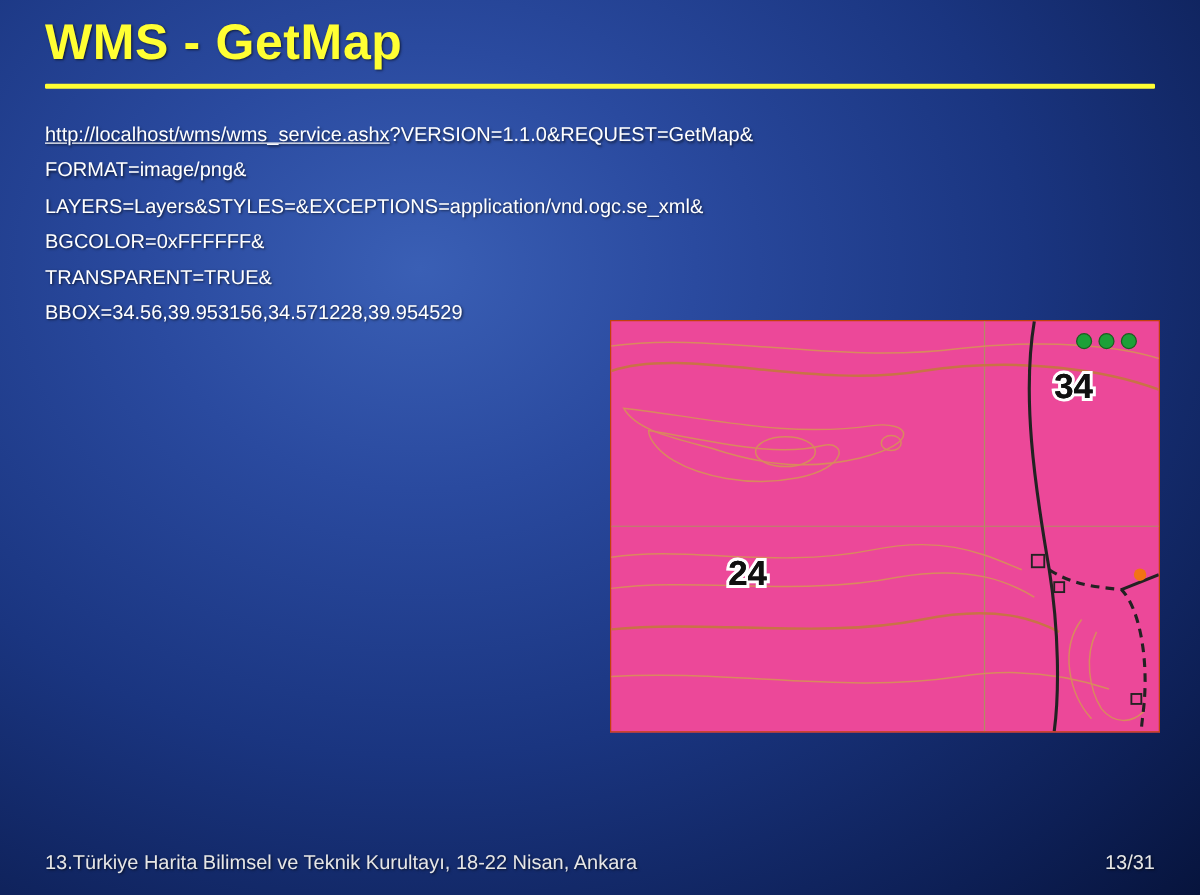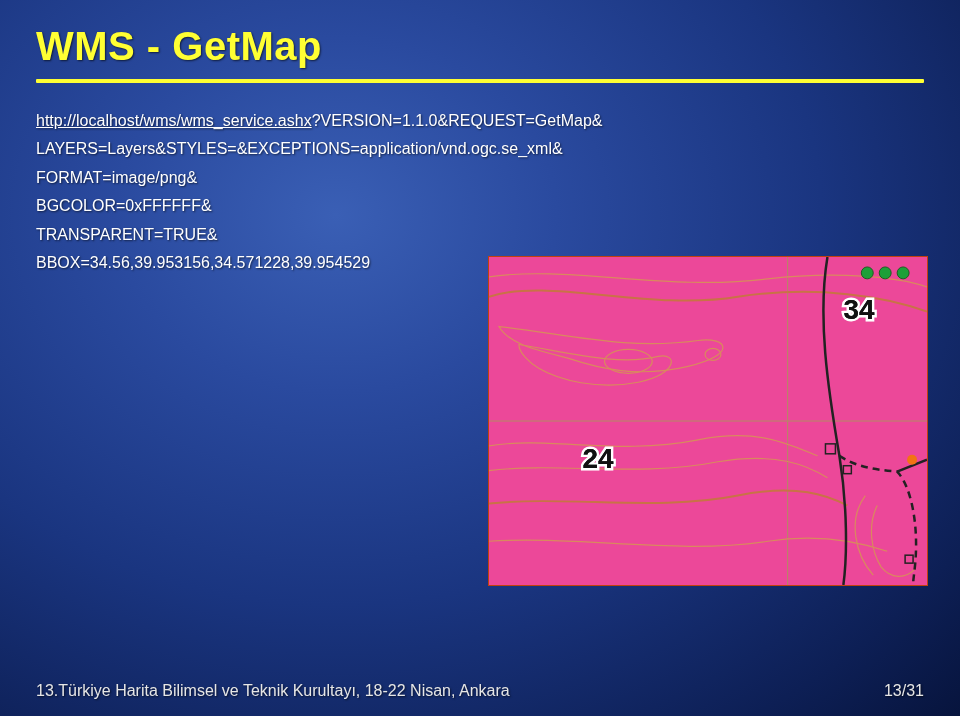--- a/index.html
+++ b/index.html
@@ -5,21 +5,21 @@
   * { margin: 0; padding: 0; box-sizing: border-box; }
   html, body { width: 960px; height: 716px; overflow: hidden; }
   body {
     font-family: Arial, Helvetica, sans-serif;
     background: radial-gradient(ellipse at 35% 30%, #3a5fb5 0%, #2a4a9f 25%, #1a3580 55%, #0d1f55 85%, #07143d 100%);
     position: relative;
     color: #fff;
   }
   .slide { position: relative; width: 960px; height: 716px; }
 
-  .title-wrap { padding: 24px 36px 6px 36px; }
+  .title-wrap { padding: 12px 36px 6px 36px; }
   .title {
     color: #ffff33;
     font-size: 40px;
     font-weight: 700;
     letter-spacing: 0.5px;
     text-shadow: 1px 1px 2px rgba(0,0,0,0.6);
   }
   .rule {
     margin-top: 10px;
     height: 4px;
@@ -85,22 +85,22 @@
 
   <div class="title-wrap">
     <div class="title">WMS - GetMap</div>
     <div class="rule"></div>
   </div>
 
   <div class="content">
     <div class="line">
       <span class="link">http://localhost/wms/wms_service.ashx</span><span>?VERSION=1.1.0&amp;REQUEST=GetMap&amp;</span>
     </div>
+    <div class="line">FORMAT=image/png&amp;</div>
     <div class="line">LAYERS=Layers&amp;STYLES=&amp;EXCEPTIONS=application/vnd.ogc.se_xml&amp;</div>
-    <div class="line">FORMAT=image/png&amp;</div>
     <div class="line">BGCOLOR=0xFFFFFF&amp;</div>
     <div class="line">TRANSPARENT=TRUE&amp;</div>
     <div class="line">BBOX=34.56,39.953156,34.571228,39.954529</div>
   </div>
 
   <div class="map">
     <svg viewBox="0 0 440 330" preserveAspectRatio="none">
 
       <g class="grid">
         <line x1="0" y1="165" x2="440" y2="165"></line>

